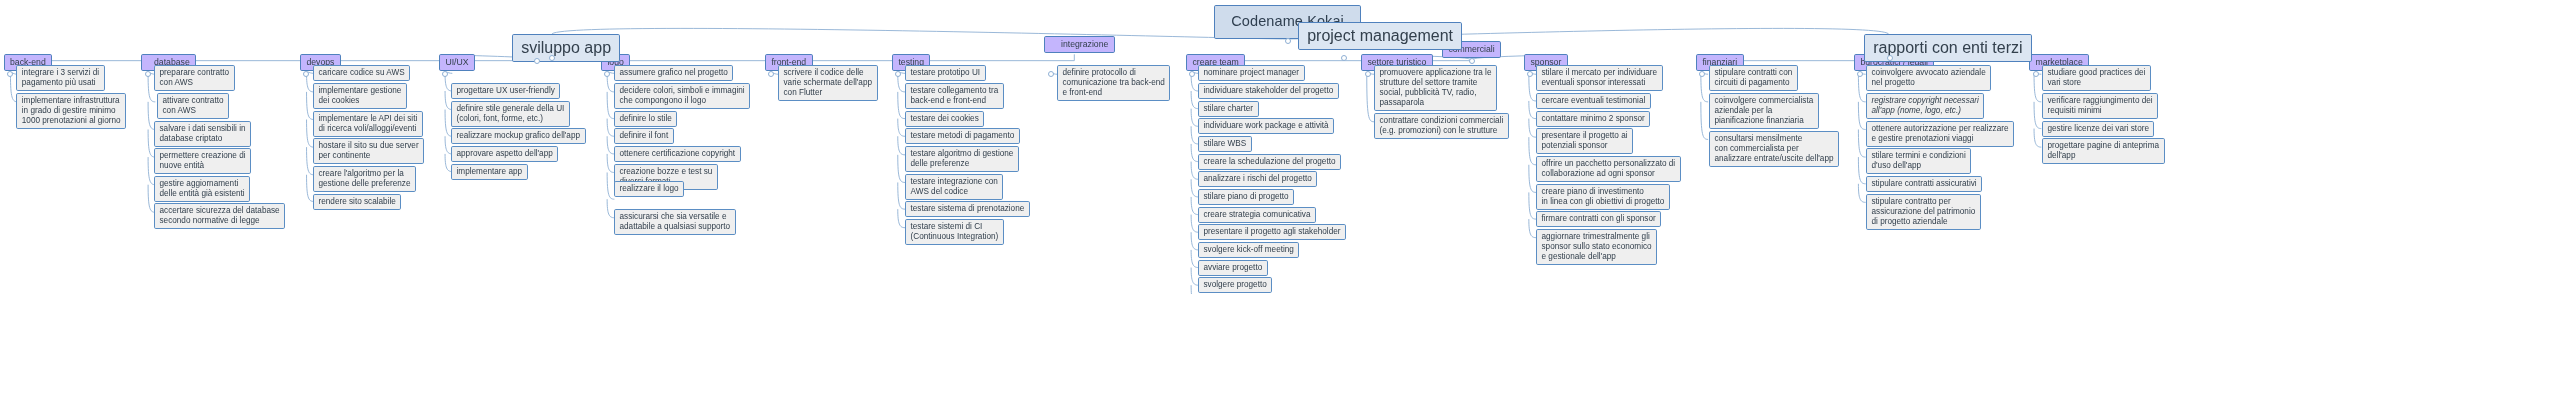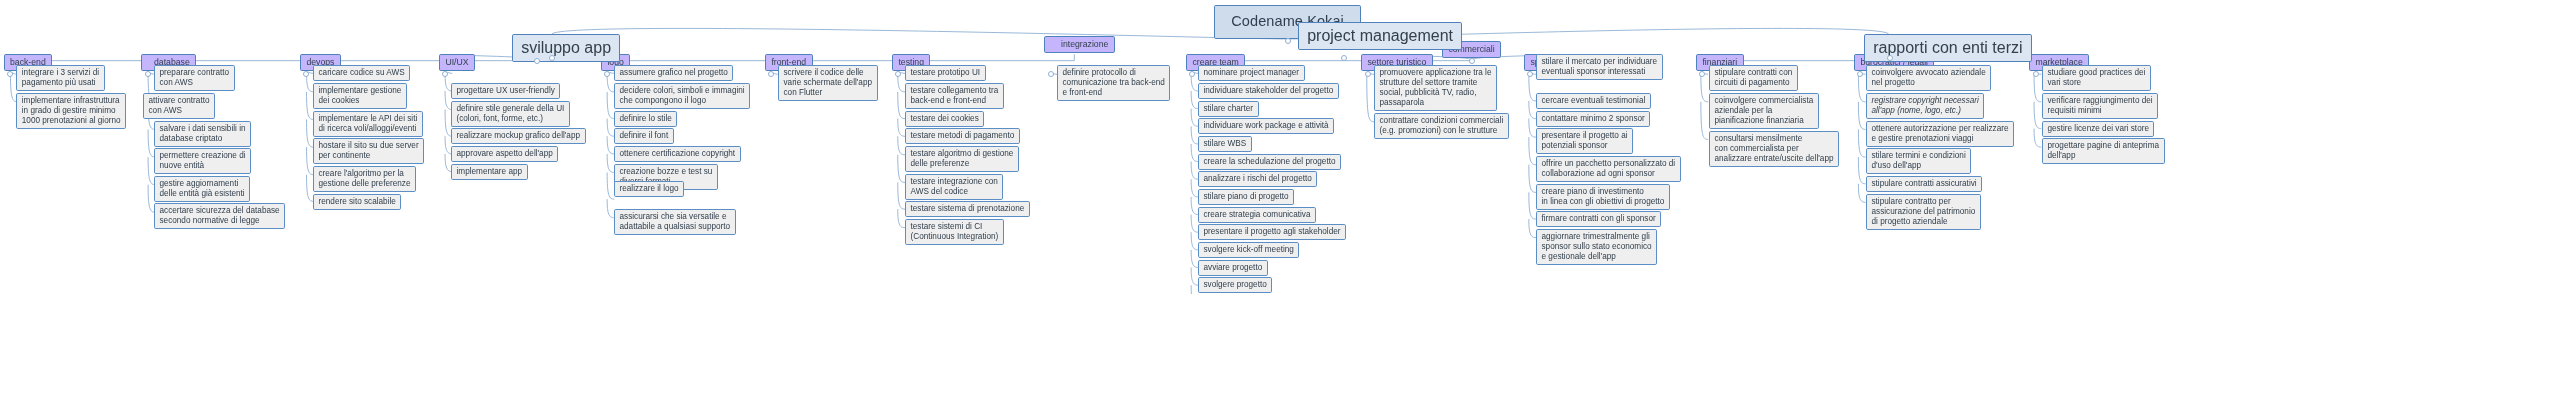--- a/index.html
+++ b/index.html
@@ -179,21 +179,21 @@
     <div class="hub" style="left: 9px; top: 73px;"></div>
     <div class="node leaf" style="left: 16.3px; top: 65px;">integrare i 3 servizi di
 pagamento più usati</div>
     <div class="node leaf" style="left: 16.3px; top: 93px;">implementare infrastruttura
 in grado di gestire minimo
 1000 prenotazioni al giorno</div>
     <div class="node l2" style="left: 141px; top: 54px; padding-left: 12px;">database</div>
     <div class="hub" style="left: 147px; top: 73px;"></div>
     <div class="node leaf" style="left: 154px; top: 65px;">preparare contratto
 con AWS</div>
-    <div class="node leaf" style="left: 143px; top: 93px;">attivare contratto
+    <div class="node leaf" style="left: 157px; top: 93px;">attivare contratto
 con AWS</div>
     <div class="node leaf" style="left: 154px; top: 121px;">salvare i dati sensibili in
 database criptato</div>
     <div class="node leaf" style="left: 154px; top: 148px;">permettere creazione di
 nuove entità</div>
     <div class="node leaf" style="left: 154px; top: 176px;">gestire aggiornamenti
 delle entità già esistenti</div>
     <div class="node leaf" style="left: 154px; top: 203px;">accertare sicurezza del database
 secondo normative di legge</div>
     <div class="node l2" style="left: 300px; top: 54px;">devops</div>
@@ -274,21 +274,21 @@
     <div class="node l2" style="left: 1361px; top: 54px;">settore turistico</div>
     <div class="hub" style="left: 1367px; top: 73px;"></div>
     <div class="node leaf" style="left: 1374px; top: 65px;">promuovere applicazione tra le
 strutture del settore tramite
 social, pubblicità TV, radio,
 passaparola</div>
     <div class="node leaf" style="left: 1374px; top: 113px;">contrattare condizioni commerciali
 (e.g. promozioni) con le strutture</div>
     <div class="node l2" style="left: 1524px; top: 54px;">sponsor</div>
     <div class="hub" style="left: 1529px; top: 73px;"></div>
-    <div class="node leaf" style="left: 1536px; top: 54px;">stilare il mercato per individuare
+    <div class="node leaf" style="left: 1536px; top: 65px;">stilare il mercato per individuare
 eventuali sponsor interessati</div>
     <div class="node leaf" style="left: 1536px; top: 93px;">cercare eventuali testimonial</div>
     <div class="node leaf" style="left: 1536px; top: 111px;">contattare minimo 2 sponsor</div>
     <div class="node leaf" style="left: 1536px; top: 128px;">presentare il progetto ai
 potenziali sponsor</div>
     <div class="node leaf" style="left: 1536px; top: 156px;">offrire un pacchetto personalizzato di
 collaborazione ad ogni sponsor</div>
     <div class="node leaf" style="left: 1536px; top: 184px;">creare piano di investimento
 in linea con gli obiettivi di progetto</div>
     <div class="node leaf" style="left: 1536px; top: 211px;">firmare contratti con gli sponsor</div>

